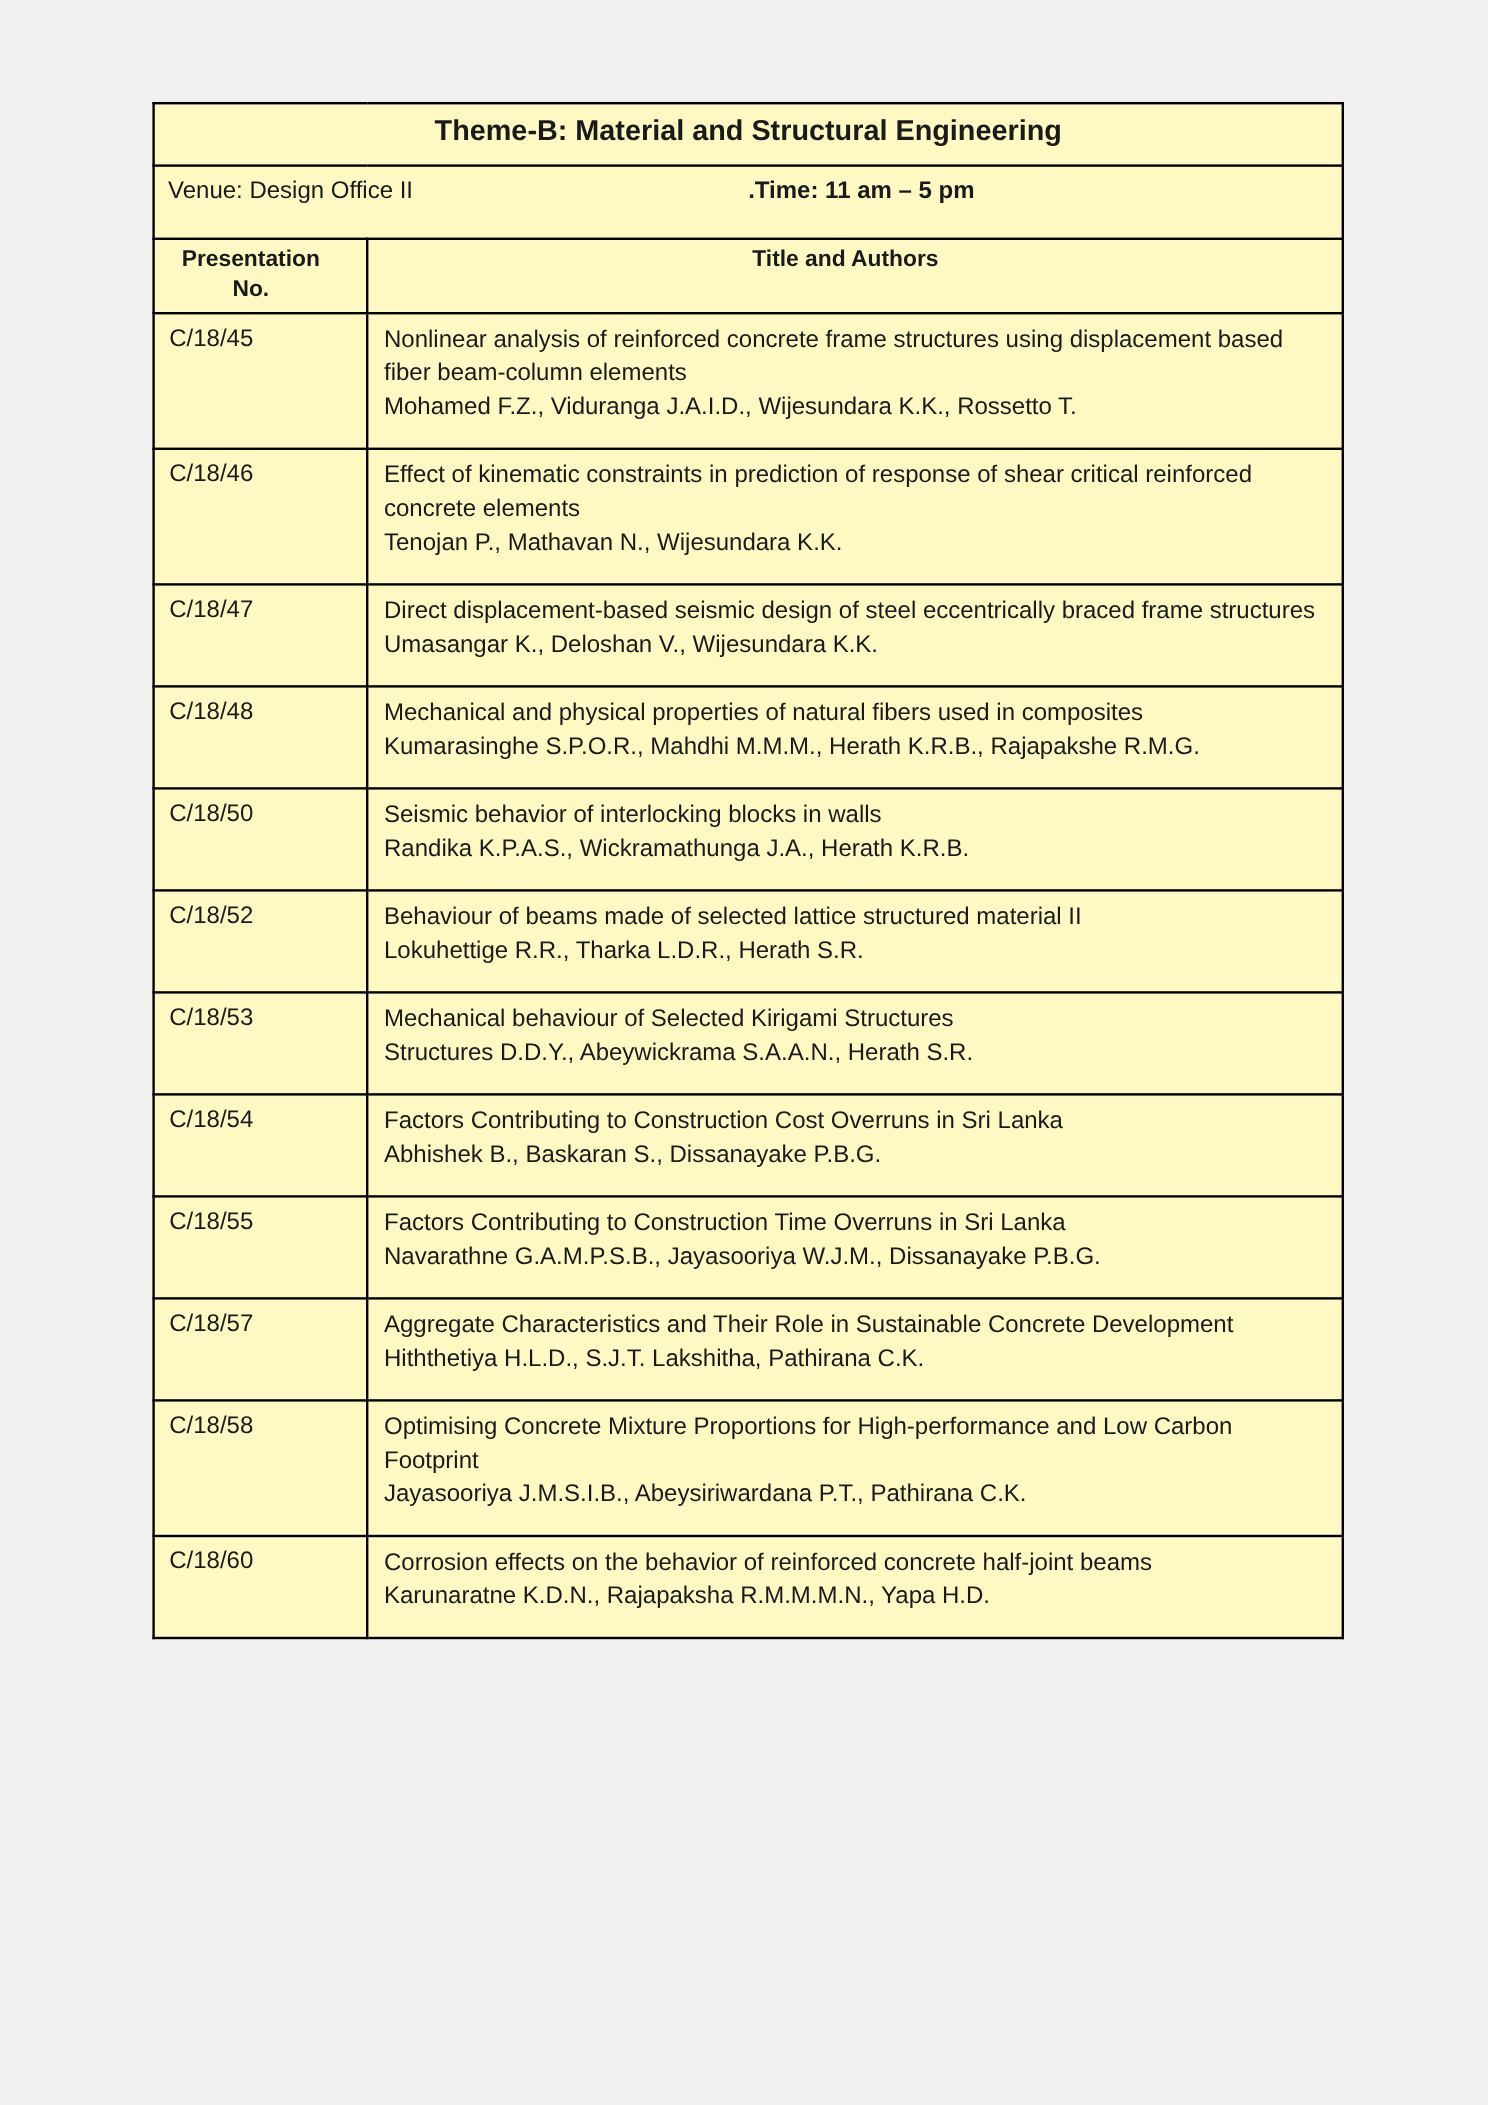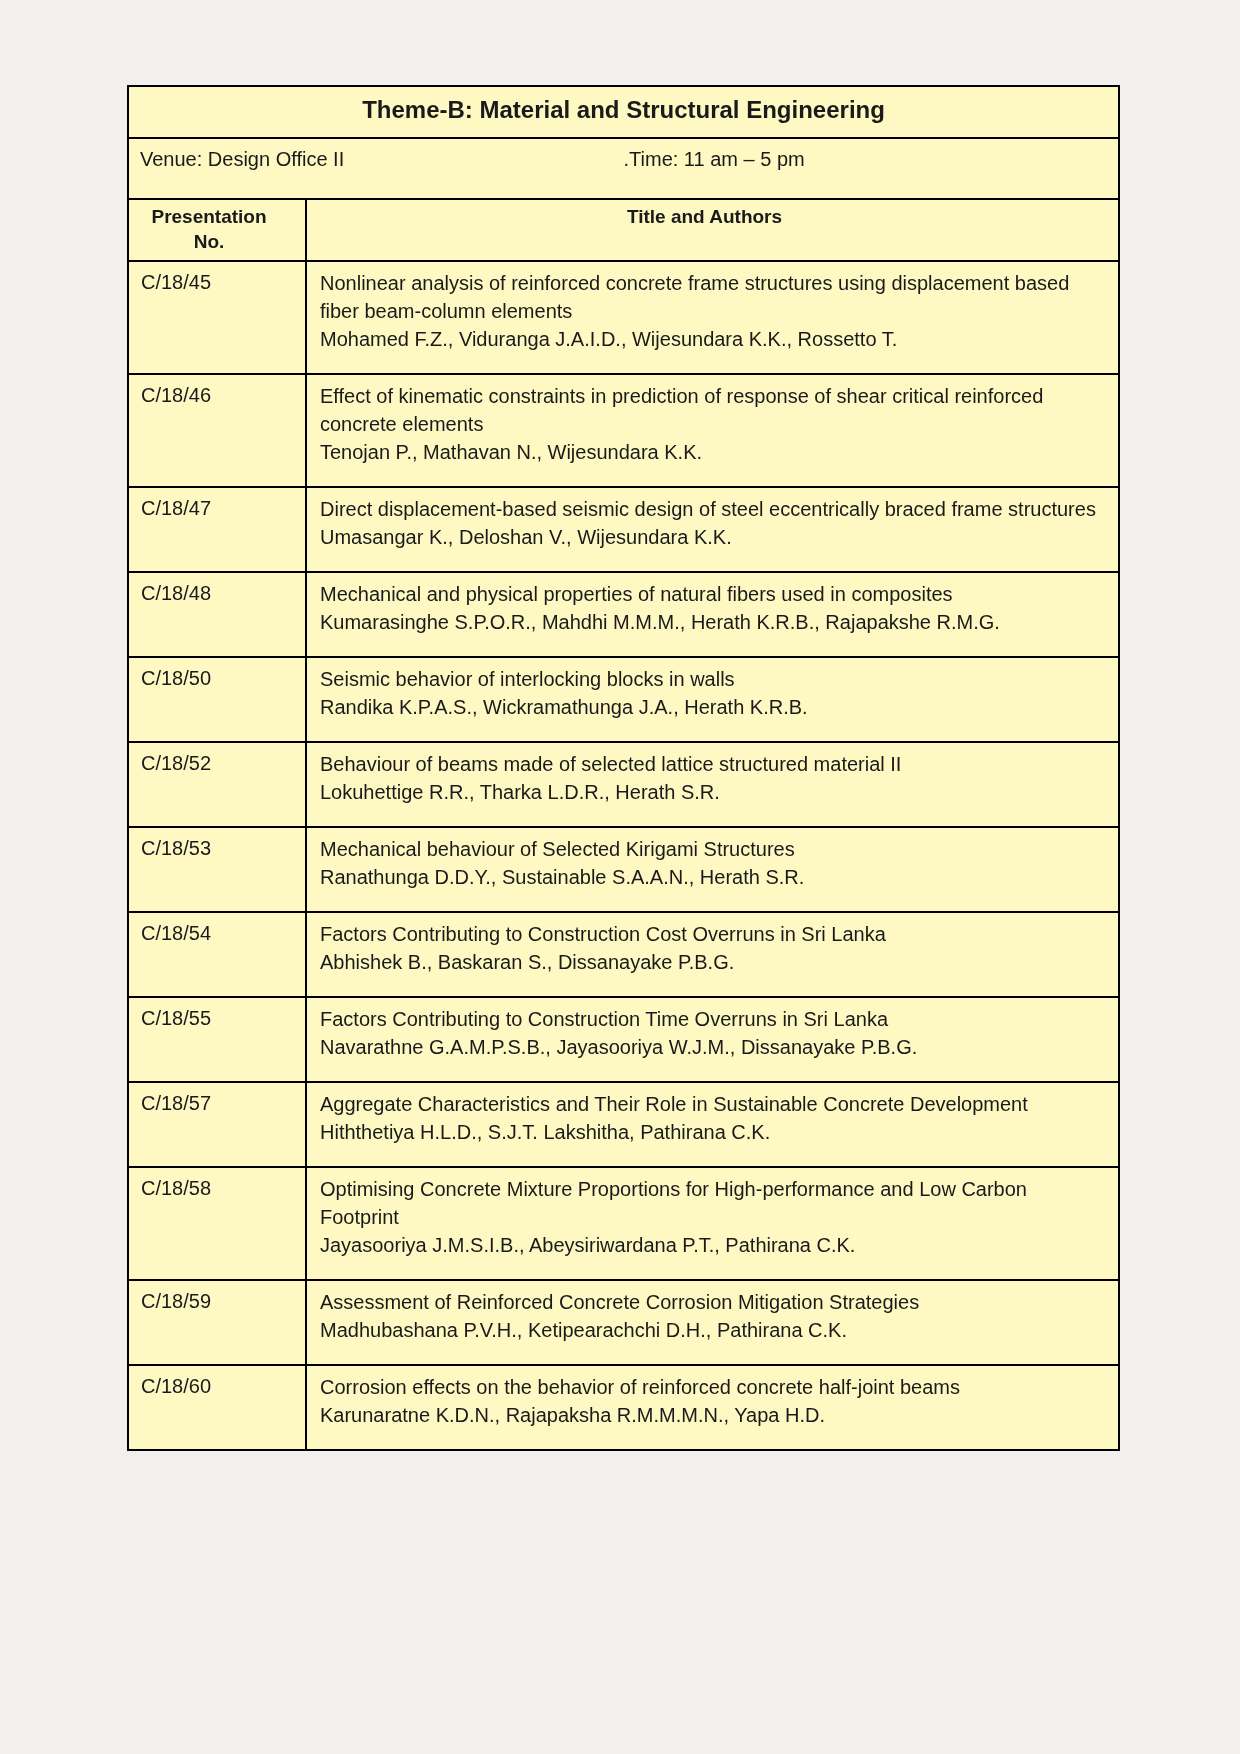--- a/index.html
+++ b/index.html
@@ -39,20 +39,21 @@
     position: relative;
     height: 61px;
     font-size: 20px;
     padding: 9px 0 0 11px;
   }
   .time-label {
     position: absolute;
     left: 50%;
     top: 9px;
     white-space: nowrap;
+    font-weight: bold;
   }
   td.colhdr-cell {
     font-weight: bold;
     font-size: 19px;
     text-align: center;
     padding: 4px 16px 6px 0;
     line-height: 25px;
     height: 60px;
   }
   .colhdr-inner {
@@ -138,21 +139,21 @@
       <td class="no-cell">C/18/52</td>
       <td class="content-cell">
         <div class="paper-title">Behaviour of beams made of selected lattice structured material II</div>
         <div class="paper-authors">Lokuhettige R.R., Tharka L.D.R., Herath S.R.</div>
       </td>
     </tr>
     <tr>
       <td class="no-cell">C/18/53</td>
       <td class="content-cell">
         <div class="paper-title">Mechanical behaviour of Selected Kirigami Structures</div>
-        <div class="paper-authors">Ranathunga D.D.Y., Sustainable S.A.A.N., Herath S.R.</div>
+        <div class="paper-authors">Structures D.D.Y., Abeywickrama S.A.A.N., Herath S.R.</div>
       </td>
     </tr>
     <tr>
       <td class="no-cell">C/18/54</td>
       <td class="content-cell">
         <div class="paper-title">Factors Contributing to Construction Cost Overruns in Sri Lanka</div>
         <div class="paper-authors">Abhishek B., Baskaran S., Dissanayake P.B.G.</div>
       </td>
     </tr>
     <tr>
@@ -170,27 +171,20 @@
       </td>
     </tr>
     <tr>
       <td class="no-cell">C/18/58</td>
       <td class="content-cell">
         <div class="paper-title">Optimising Concrete Mixture Proportions for High-performance and Low Carbon Footprint</div>
         <div class="paper-authors">Jayasooriya J.M.S.I.B., Abeysiriwardana P.T., Pathirana C.K.</div>
       </td>
     </tr>
     <tr>
-      <td class="no-cell">C/18/59</td>
-      <td class="content-cell">
-        <div class="paper-title">Assessment of Reinforced Concrete Corrosion Mitigation Strategies</div>
-        <div class="paper-authors">Madhubashana P.V.H., Ketipearachchi D.H., Pathirana C.K.</div>
-      </td>
-    </tr>
-    <tr>
       <td class="no-cell">C/18/60</td>
       <td class="content-cell">
         <div class="paper-title">Corrosion effects on the behavior of reinforced concrete half-joint beams</div>
         <div class="paper-authors">Karunaratne K.D.N., Rajapaksha R.M.M.M.N., Yapa H.D.</div>
       </td>
     </tr>
   </tbody>
 </table>
 
 </body></html>

